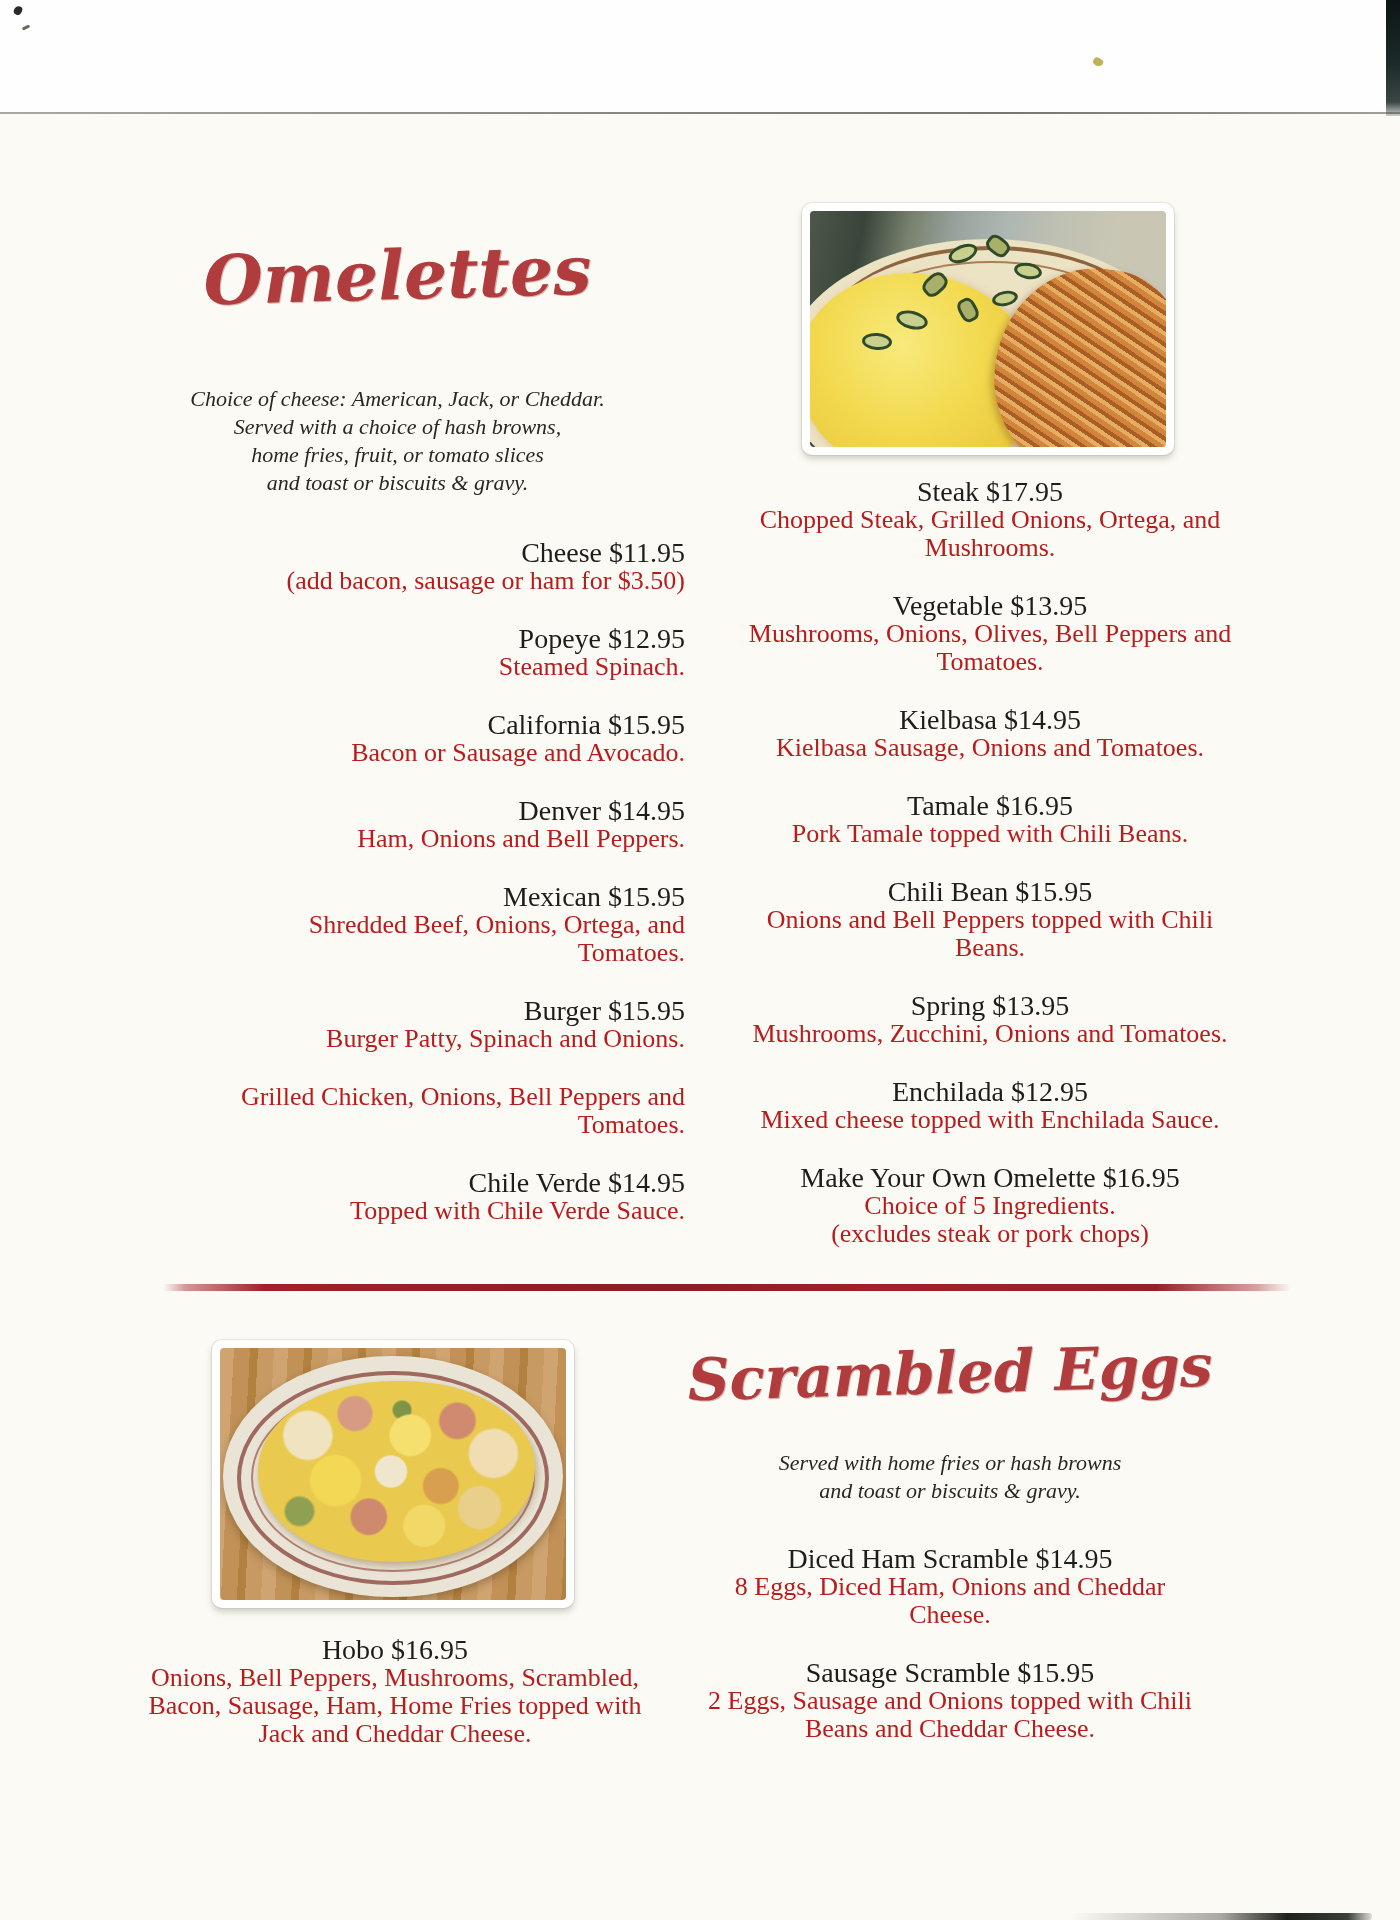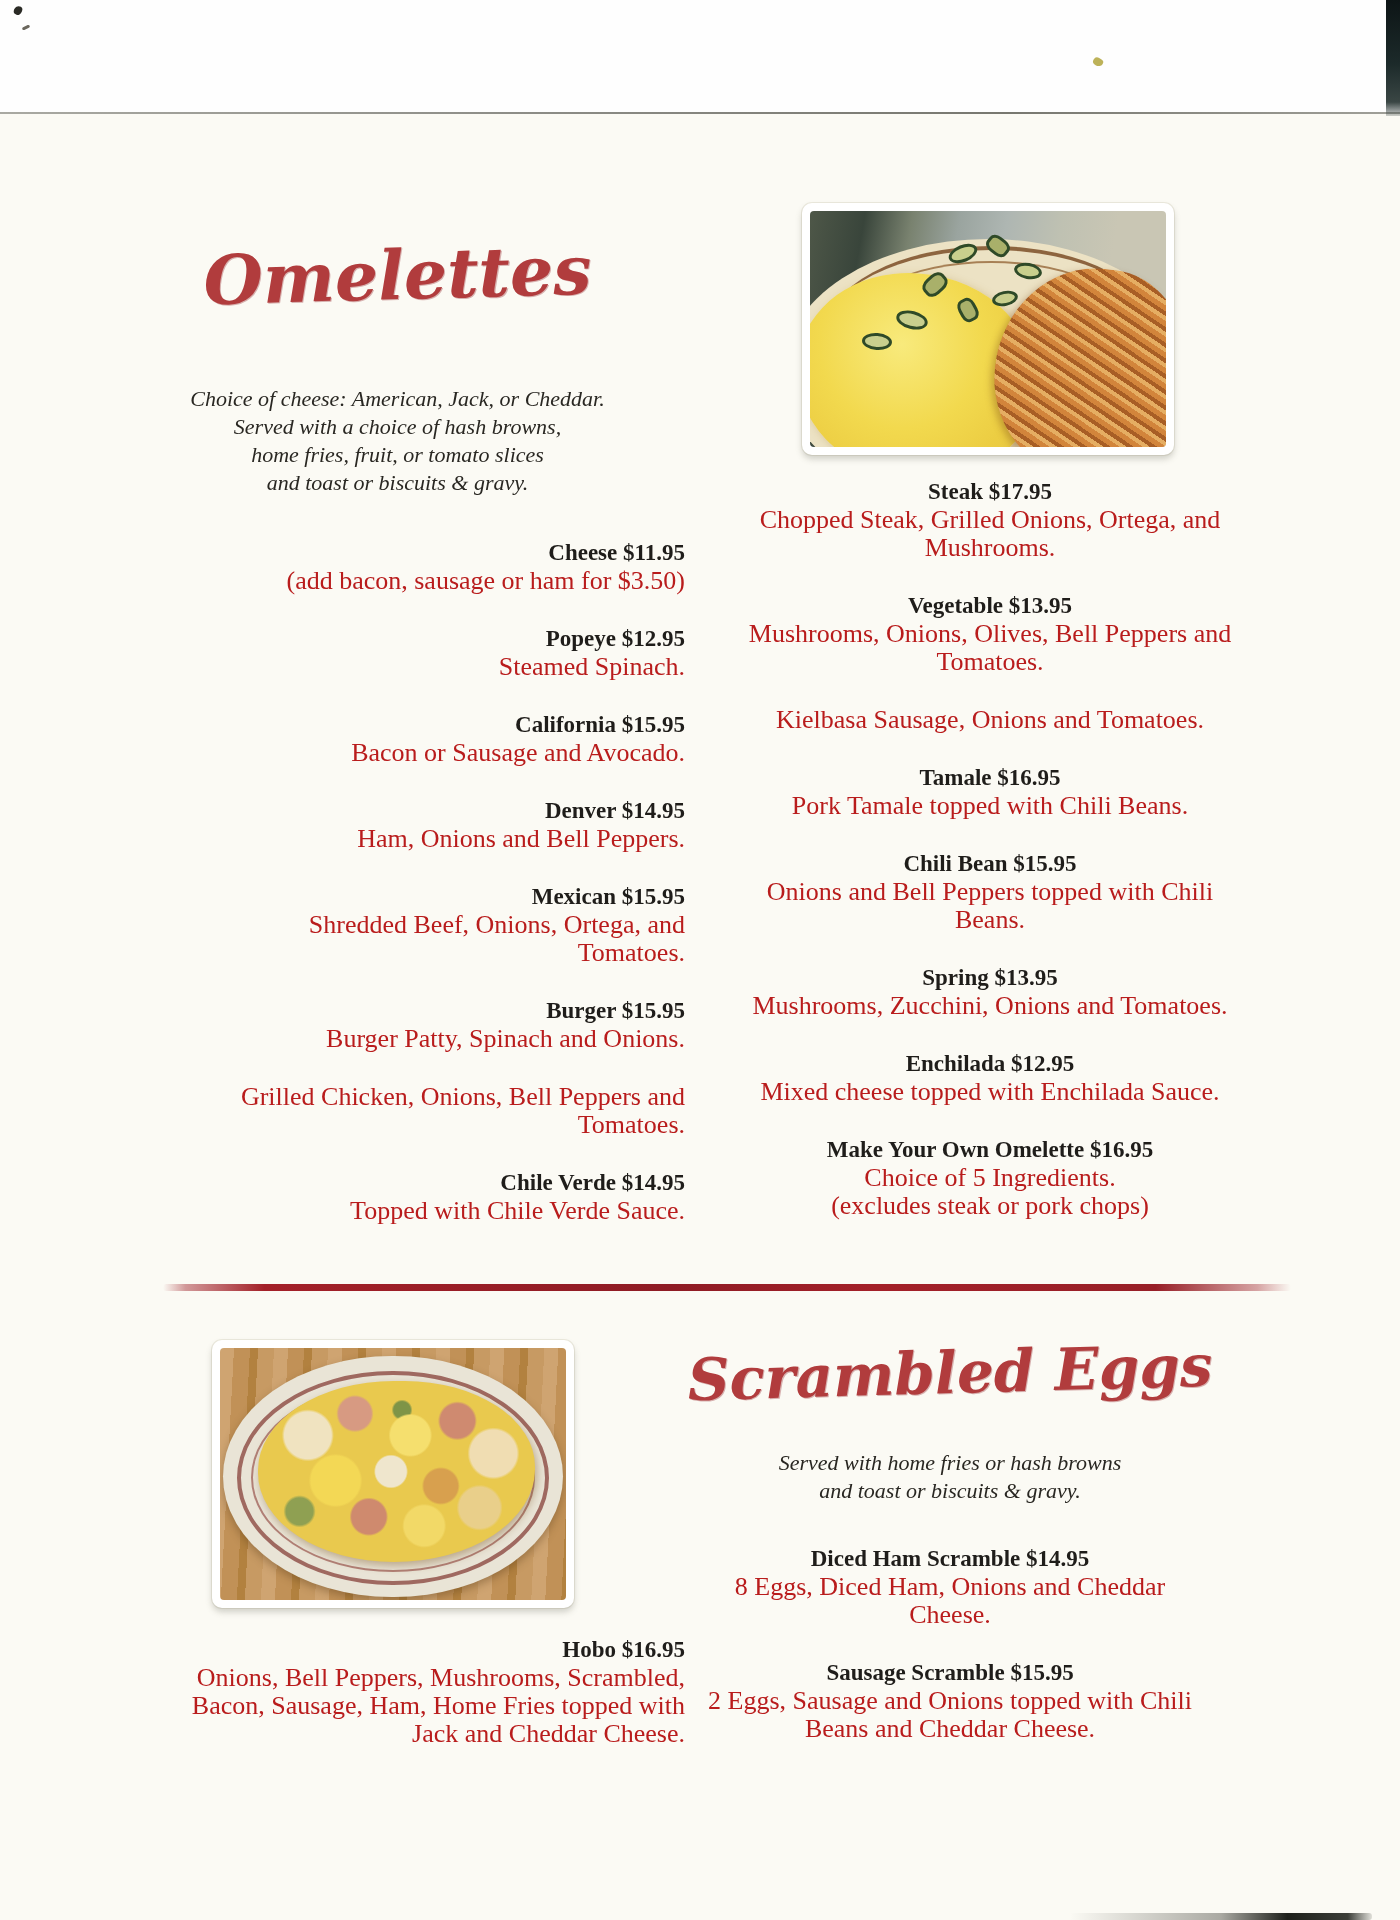--- a/index.html
+++ b/index.html
@@ -19,21 +19,21 @@
   .bottom-smudge{position:absolute;left:1070px;top:1913px;width:302px;height:7px;border-radius:3px;
       background:linear-gradient(90deg,rgba(70,70,62,0),rgba(70,70,62,.45) 50%,#1e201b 72%,#3c3e38 92%,rgba(70,70,62,.15));}
 
   
   .col{position:absolute;text-align:center;color:#292722;}
   .script-title{font-family:"DejaVu Serif",serif;font-style:italic;font-weight:bold;
                 color:#b13c3d;white-space:nowrap;transform:rotate(-1.6deg);
                 text-shadow:1px 1px 0 rgba(150,40,45,.35);}
   .intro{font-size:22px;line-height:28px;white-space:pre-line;font-style:italic;}
   .item{margin:0 0 30px 0;}
-  .h{font-size:23px;line-height:28px;font-weight:bold;color:#1f1d1a;}
+  .h{font-size:28px;line-height:28px;font-weight:normal;color:#1f1d1a;}
   .d{font-size:26px;line-height:28px;white-space:pre-line;color:#b91c1c;}
 
   .divider{position:absolute;left:163px;top:1284px;width:1128px;height:7px;border-radius:4px;
      background:linear-gradient(90deg,rgba(158,33,41,0) 0,rgba(158,33,41,.45) 2%,#a32028 9%,#8e1b24 45%,#a32028 63%,#971f27 88%,rgba(158,33,41,.4) 97%,rgba(158,33,41,0) 100%);}
 
   
   .photo-frame{position:absolute;background:#fff;border-radius:10px;padding:8px;box-sizing:border-box;
                box-shadow:0 4px 6px rgba(110,110,95,.3),0 0 0 1px #eceade;}
   .photo{position:relative;width:100%;height:100%;border-radius:4px;overflow:hidden;}
 
@@ -160,20 +160,21 @@
       <div class="h">Steak $17.95</div>
       <div class="d">Chopped Steak, Grilled Onions, Ortega, and
 Mushrooms.</div>
     </div>
     <div class="item">
       <div class="h">Vegetable $13.95</div>
       <div class="d">Mushrooms, Onions, Olives, Bell Peppers and
 Tomatoes.</div>
     </div>
     <div class="item">
+      <div class="h">Kielbasa $14.95</div>
       <div class="d">Kielbasa Sausage, Onions and Tomatoes.</div>
     </div>
     <div class="item">
       <div class="h">Tamale $16.95</div>
       <div class="d">Pork Tamale topped with Chili Beans.</div>
     </div>
     <div class="item">
       <div class="h">Chili Bean $15.95</div>
       <div class="d">Onions and Bell Peppers topped with Chili
 Beans.</div>
@@ -198,21 +199,21 @@
   <div class="photo-frame" style="left:212px;top:1340px;width:362px;height:268px;">
     <div class="photo">
       <div class="hp-wood"></div>
       <div class="hp-plate"></div>
       <div class="hp-ring1"></div>
       <div class="hp-ring2"></div>
       <div class="hp-food"></div>
     </div>
   </div>
 
-  <div class="col" style="left:105px;top:1636px;width:580px;text-align:right;">
+  <div class="col" style="left:105px;top:1636px;width:580px;">
     <div class="item">
       <div class="h">Hobo $16.95</div>
       <div class="d">Onions, Bell Peppers, Mushrooms, Scrambled,
 Bacon, Sausage, Ham, Home Fries topped with
 Jack and Cheddar Cheese.</div>
     </div>
   </div>
 
   <div class="col" style="left:660px;top:1323px;width:580px;">
     <div class="script-title" style="font-size:58px;line-height:100px;margin-bottom:26px;">Scrambled Eggs</div>

